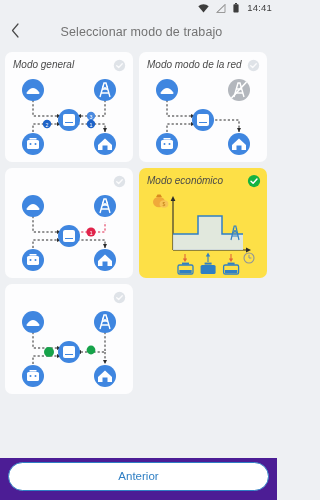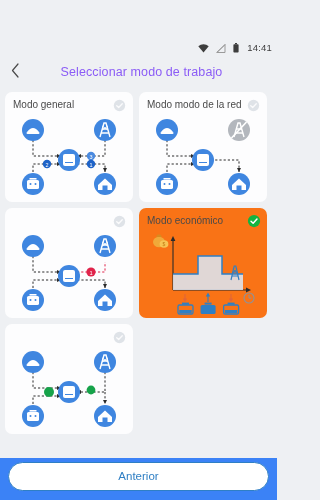--- a/index.html
+++ b/index.html
@@ -10,21 +10,20 @@
     overflow: hidden;
   }
   body { position: relative; }
 
   
   .statusbar {
     height: 16px; width: 100%;
     display: flex; align-items: center; justify-content: flex-end;
     padding-right: 5px; gap: 7px;
     background: #eef0f3;
-    margin-top: 40px;
   }
   .statusbar svg { display: block; }
   .clock-text {
     font-size: 9.5px; color: #3d3d3d; letter-spacing: .2px;
     margin-left: 1px; line-height: 1;
   }
 
   
   .appbar {
     height: 32px; width: 100%;
@@ -32,60 +31,61 @@
     background: #eef0f3; position: relative;
   }
   .back-btn {
     width: 30px; height: 30px;
     display: flex; align-items: center; justify-content: center;
     cursor: pointer;
   }
   .appbar-title {
     position: absolute; left: 6px; right: 0;
     text-align: center;
-    font-size: 12.5px; color: #8b5cf6; letter-spacing: .1px;
+    font-size: 12.5px; color: #737373; letter-spacing: .1px;
     pointer-events: none;
   }
 
   
   .grid {
     padding: 4px 5px 0 5px;
     display: flex; flex-wrap: wrap;
     gap: 6px;
   }
   .card {
     width: 128px; height: 110px;
     background: #fdfdfe;
     border-radius: 7px;
     position: relative;
     padding: 7px 8px 0 8px;
     overflow: hidden;
   }
-  .card.selected { background: #f97316; }
+  .card.selected { background: #fde047; }
   .card-title {
     font-size: 10px; color: #4a4a4a;
     line-height: 12px;
     max-width: 95px;
+    font-style: italic;
   }
   .check {
     position: absolute; top: 6px; right: 7px;
     width: 13px; height: 13px;
   }
   .diagram { position: absolute; inset: 22px 4px 4px 4px; }
   .diagram svg, .chartbox svg { display: block; width: 100%; height: 100%; }
   .chartbox { position: absolute; inset: 20px 4px 2px 4px; }
 
   
   .footer {
     position: absolute; left: 0; right: 0; bottom: 0;
     height: 42px;
     display: flex; align-items: center; justify-content: space-between;
     padding: 0 8px 6px 8px;
     gap: 11px;
-    background: #3b82f6;
+    background: #4c1d95;
   }
   .btn {
     height: 29px; flex: 1;
     border-radius: 15px;
     display: flex; align-items: center; justify-content: center;
     font-size: 11.5px; cursor: pointer;
     border: none;
     font-family: "Liberation Sans", sans-serif;
   }
   .btn-prev {

